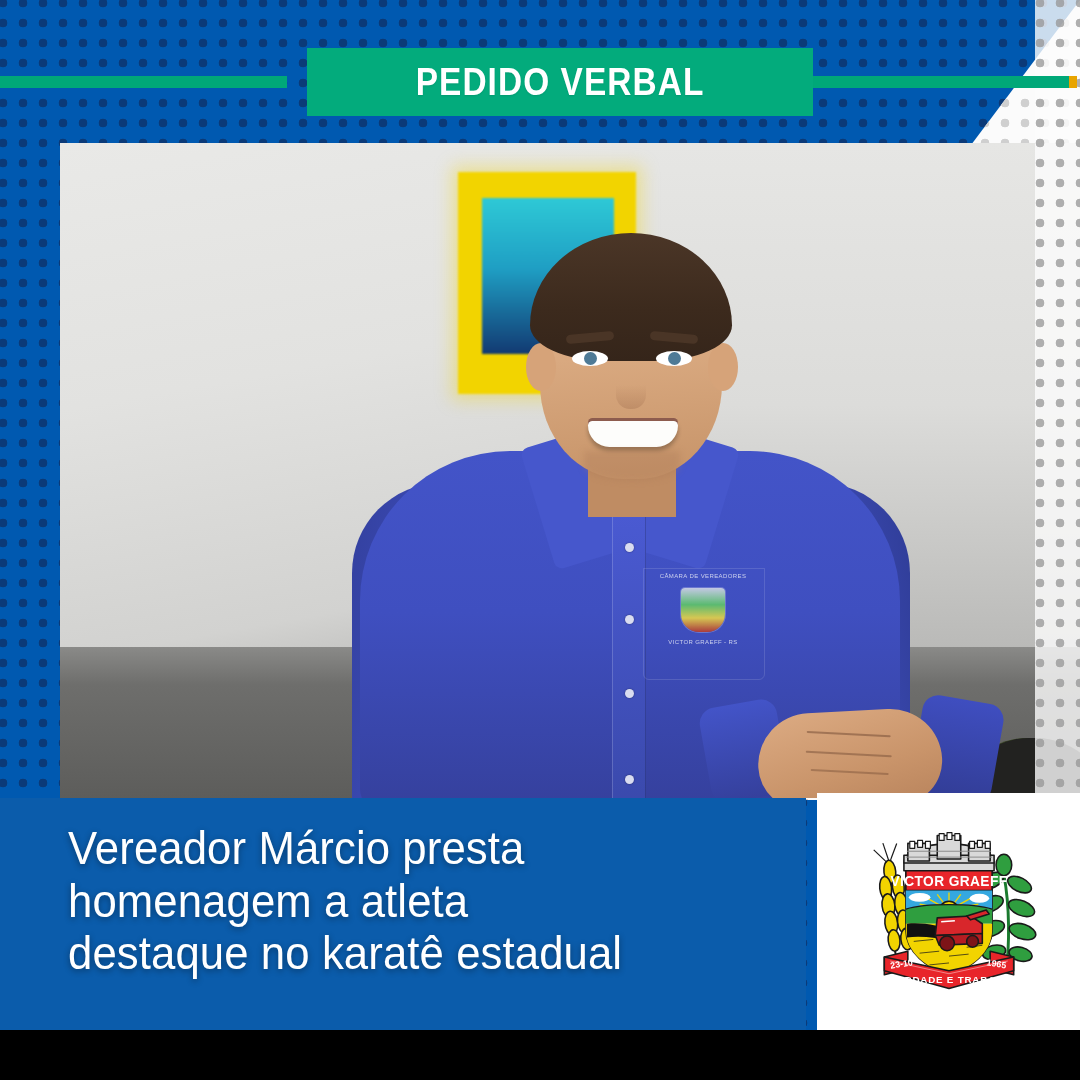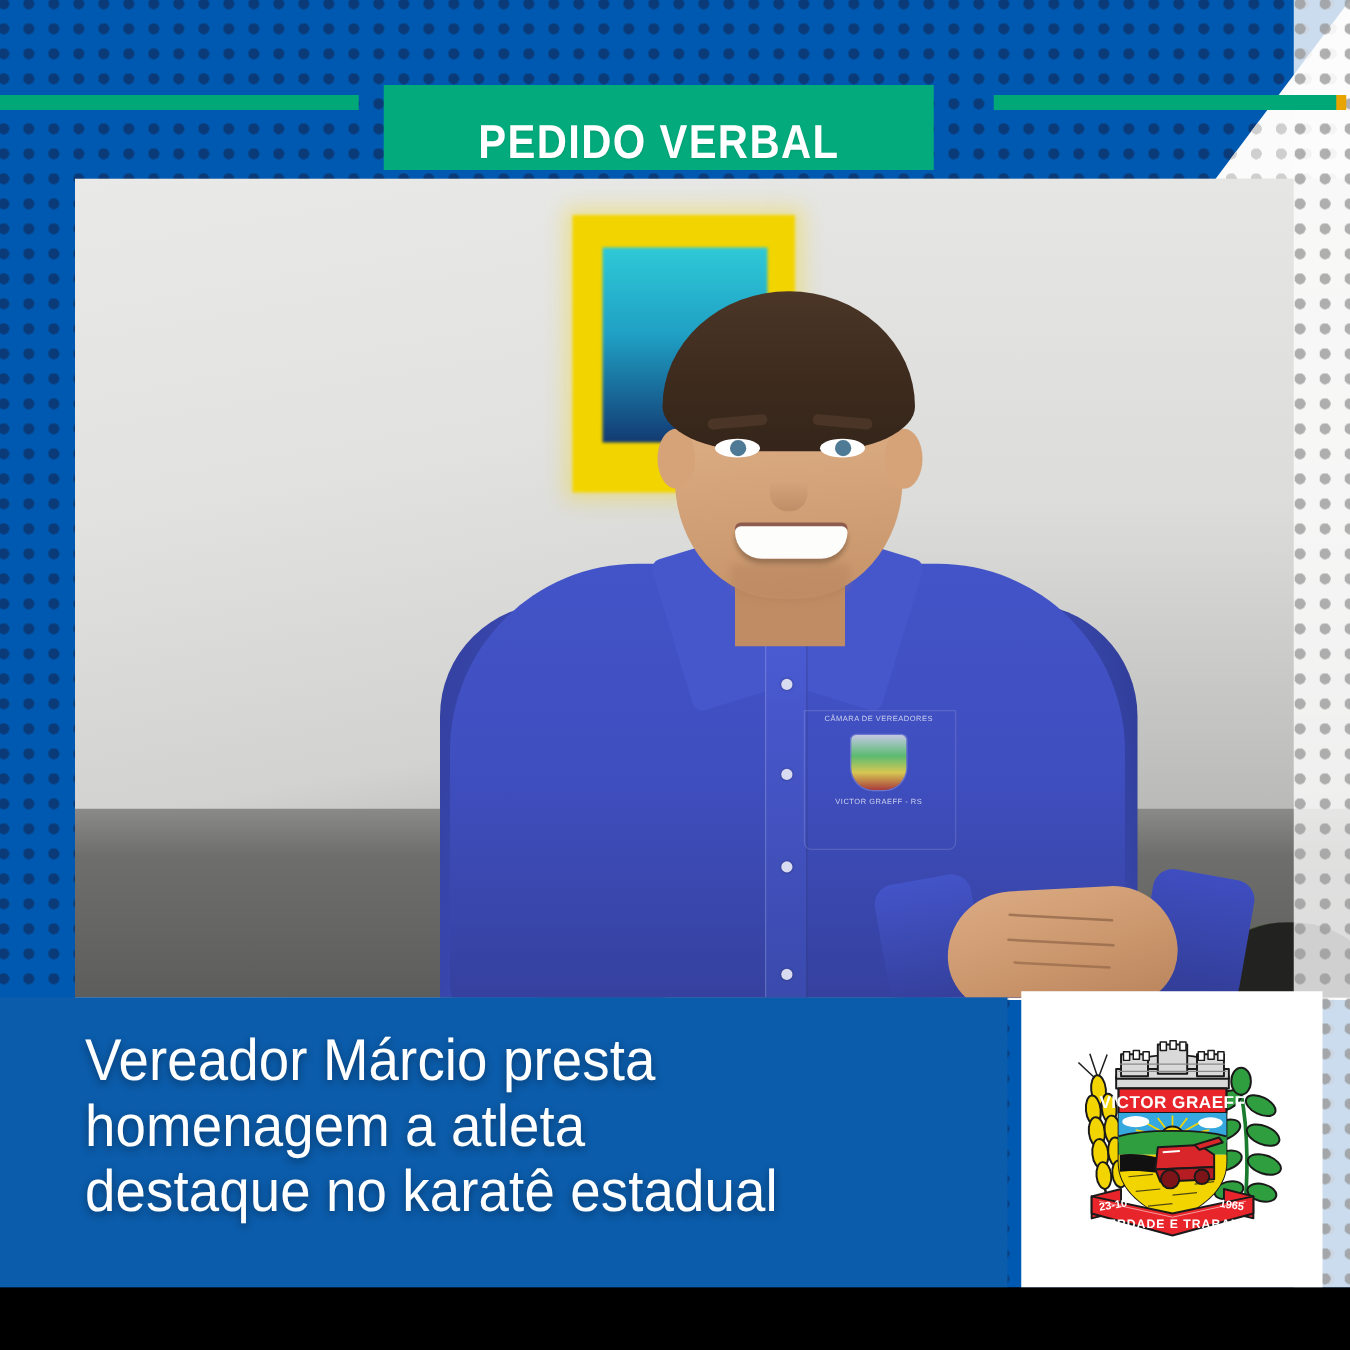--- a/index.html
+++ b/index.html
@@ -50,23 +50,23 @@
   }
   .rule-right{
     position:absolute;left:795px;top:76px;width:278px;height:12px;
     background:#00a878;
   }
   .rule-right-tip{
     position:absolute;left:1069px;top:76px;width:8px;height:12px;
     background:#e8a400;
   }
   .title-plate{
-    position:absolute;left:307px;top:48px;width:440px;height:68px;
+    position:absolute;left:307px;top:48px;width:506px;height:68px;
     background:#03ab7c;
-    display:flex;align-items:flex-end;justify-content:center;margin-top:20px;
+    display:flex;align-items:center;justify-content:center;
   }
   .title-plate span{
     color:#ffffff;
     font-size:38px;
     font-weight:bold;
     letter-spacing:1.2px;
     transform:scaleX(0.88);
     transform-origin:center;
     white-space:nowrap;
     text-shadow:0 1px 2px rgba(0,0,0,.10);
@@ -244,21 +244,21 @@
     font-weight:400;
     letter-spacing:.1px;
     transform:scaleX(0.93);
     transform-origin:left top;
     text-shadow:0 2px 7px rgba(0,0,0,.38);
     white-space:pre-line;
   }
 
   
   .logo-box{
-    position:absolute;left:817px;top:793px;width:241px;height:237px;
+    position:absolute;left:817px;top:793px;width:263px;height:237px;
     background:#ffffff;
     display:flex;align-items:center;justify-content:center;
   }
   .crest{position:relative;width:196px;height:196px;}
 
   
   .black-bar{position:absolute;left:0;top:1030px;width:1080px;height:50px;background:#000;}
 </style>
 </head>
 <body>

